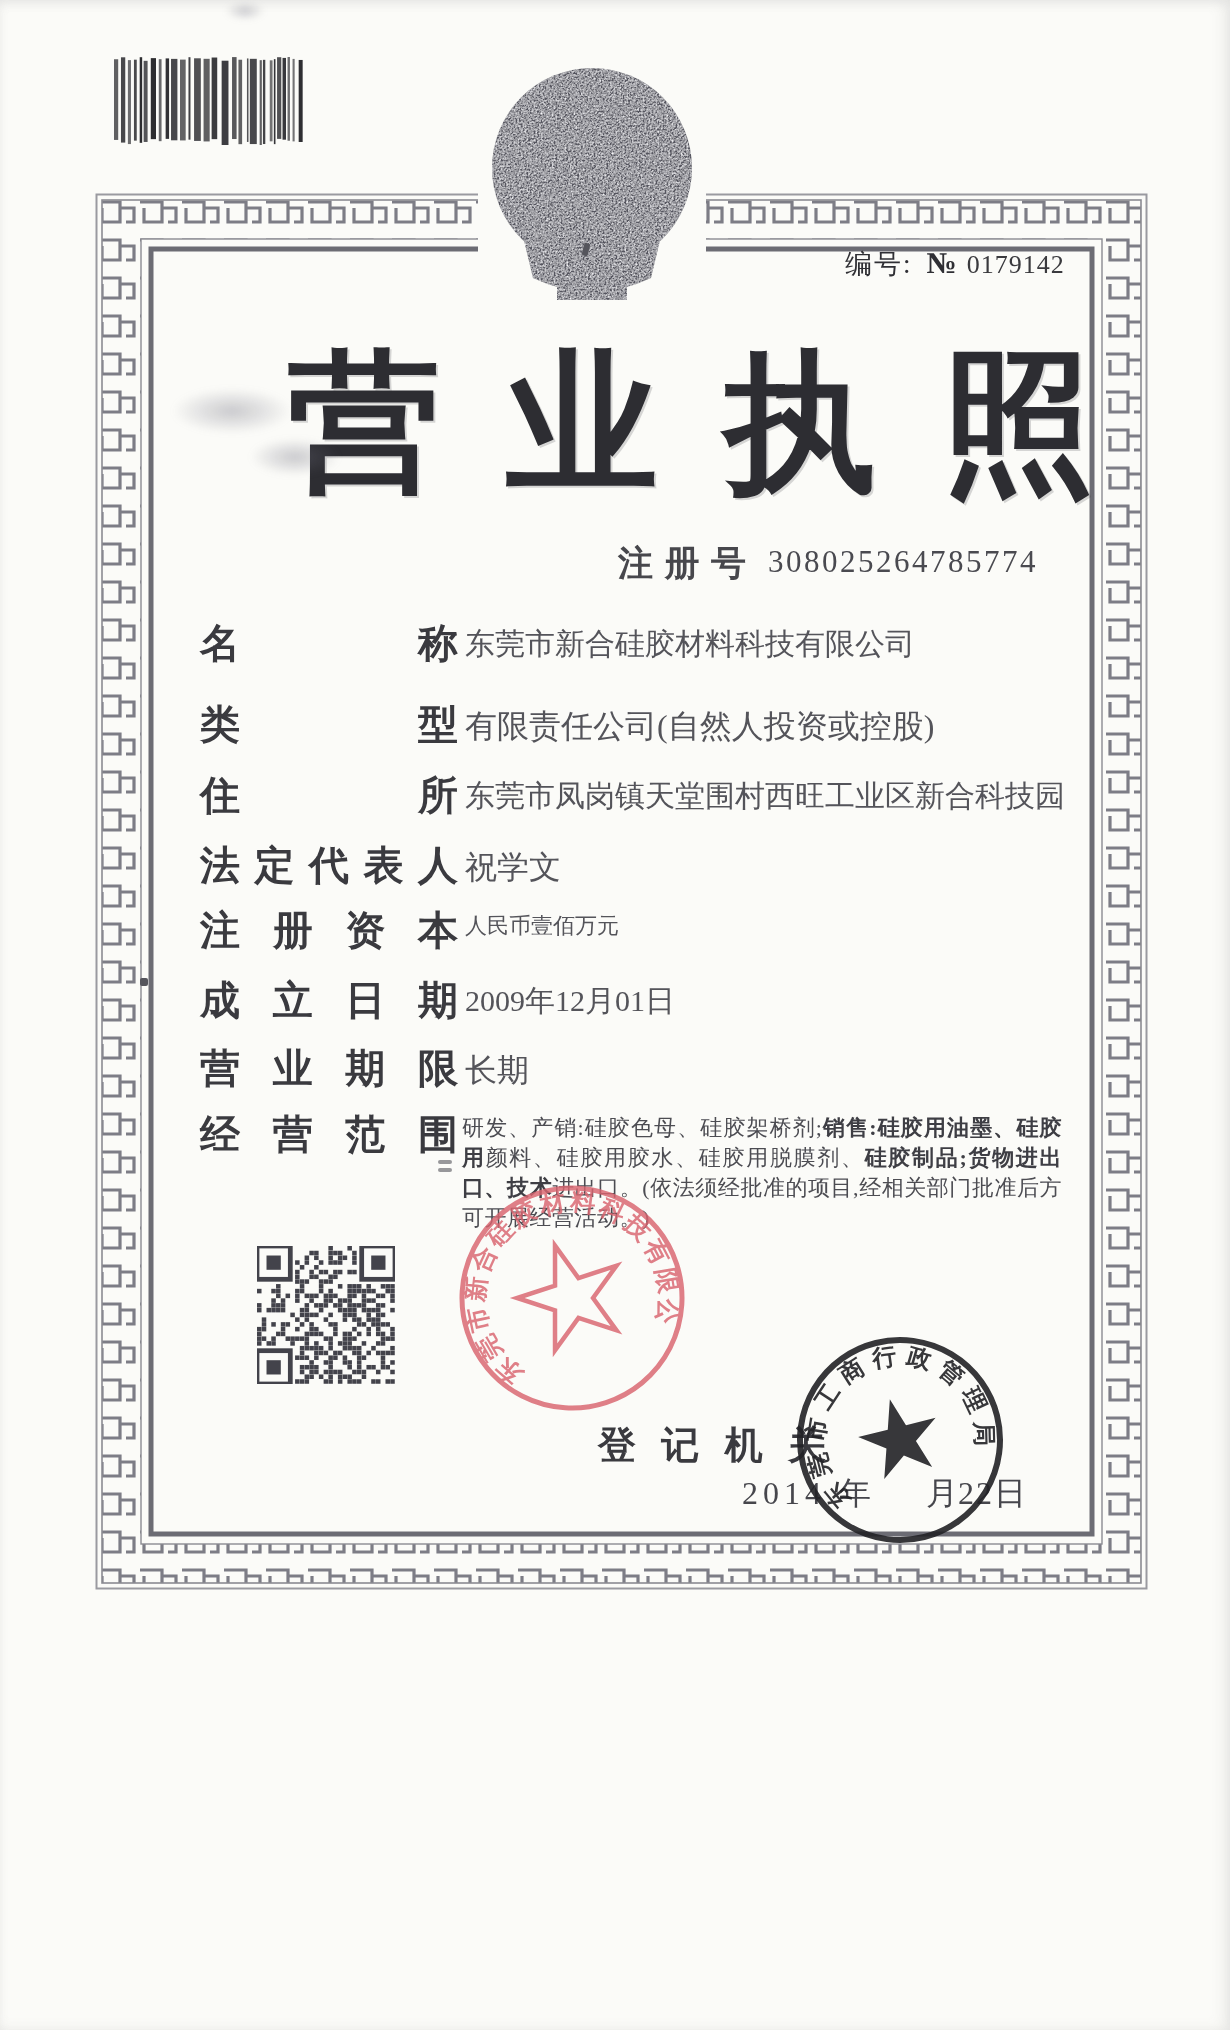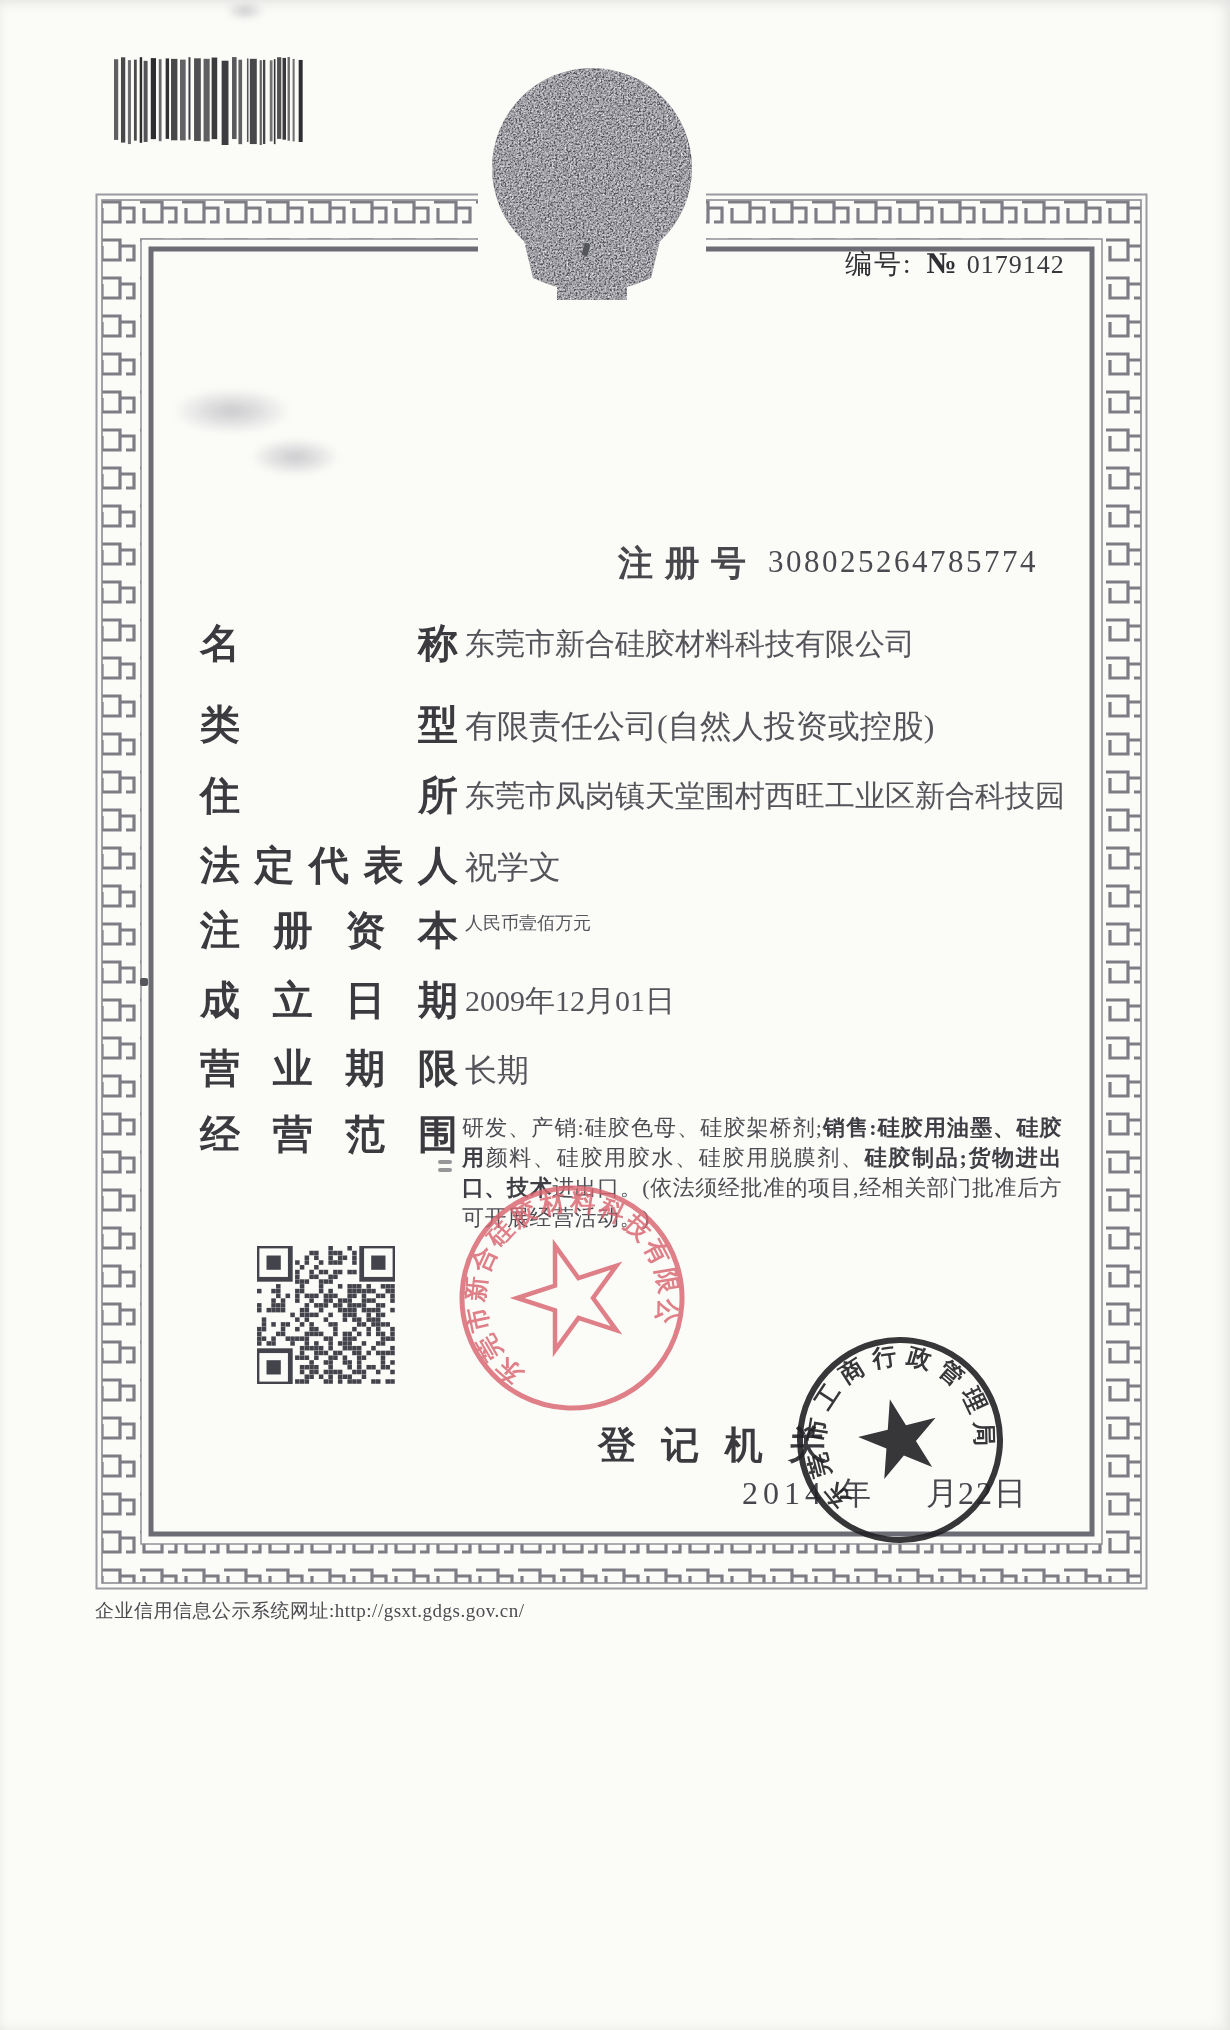--- a/index.html
+++ b/index.html
@@ -22,21 +22,21 @@
          font-size:152px;letter-spacing:66px;color:#2d2d32;white-space:nowrap;
          text-shadow:2px 2px 0 rgba(45,45,50,.18);}
   
   .regline{top:540px;left:0;width:100%;}
   .reg-label{position:absolute;left:618px;top:0;width:128px;font-size:35px;color:#47474c;font-weight:600;}
   .reg-num{position:absolute;left:768px;top:4px;font-size:31px;letter-spacing:2.5px;color:#4a4a50;}
   
   .field-row{left:200px;width:940px;}
   .field-label{position:absolute;left:0;top:0;width:258px;font-size:40px;font-weight:600;color:#3a3a3f;}
   .field-value{position:absolute;left:265px;top:8px;color:#54545a;}
-  .v30{font-size:30px;} .v28{font-size:32px;} .v26{font-size:18px;}
+  .v30{font-size:30px;} .v28{font-size:32px;} .v26{font-size:22px;}
   .scope-value{position:absolute;left:262px;top:6px;width:600px;font-size:22px;line-height:30px;
                color:#4c4c52;letter-spacing:.5px;text-align:justify;}
   .scope-value .b{font-weight:bold;color:#3e3e44;}
   .jspread{display:flex;justify-content:space-between;}
   
   .qr{left:257px;top:1246px;width:138px;height:138px;}
   
   .seal-red{left:452px;top:1178px;transform:rotate(-18deg);opacity:.82;}
   .seal-black{left:790px;top:1330px;transform:rotate(-14deg);opacity:.9;}
   
@@ -123,20 +123,21 @@
         <path d="M37 170 Q107 230 177 170 L166 216 Q107 244 48 216 Z" fill="#54545e"></path>
         <rect x="72" y="222" width="70" height="16" fill="#54545e"></rect>
       </g>
     </svg>
   </div>
 
   <div class="abs serial">
     <span>编号:</span><span class="sym">№</span><span class="num">0179142</span>
   </div>
 
+  <h1 class="abs title">营业执照</h1>
 
   <div class="abs regline">
     <span class="reg-label jspread">
         <span>注</span>
         <span>册</span>
         <span>号</span>
       </span>
     <span class="reg-num">308025264785774</span>
   </div>
 
@@ -552,21 +553,20 @@
     <defs>
       <path id="blkArc" d="M56.3,163.7 A76,76 0 1 1 163.7,163.7" fill="none"></path>
     </defs>
     <circle cx="110" cy="110" r="100" fill="none" stroke="#222226" stroke-width="6"></circle>
     <polygon points="110,68 119.4,97.1 149.9,97 125.2,114.9 134.7,144 110,126 85.3,144 94.8,114.9 70.1,97 100.6,97.1" fill="#222226"></polygon>
     <text font-size="24" fill="#222226" letter-spacing="8" font-weight="bold" font-family="Liberation Sans, sans-serif">
       <textPath href="#blkArc" startOffset="3%">东莞市工商行政管理局</textPath>
     </text>
   </svg>
 
-  <span class="abs footer-left">企业信用信息公示系统网址:http://gsxt.gdgs.gov.cn/</span>
 
   <div class="abs smudge" style="left:172px;top:388px;width:120px;height:46px;"></div>
   <div class="abs smudge" style="left:250px;top:438px;width:90px;height:38px;"></div>
   <div class="abs smudge" style="left:225px;top:2px;width:40px;height:18px;"></div>
   <div class="abs dot" style="left:583px;top:243px;width:6px;height:13px;transform:rotate(14deg);"></div>
   <div class="abs dot" style="left:140px;top:978px;width:8px;height:8px;"></div>
   <div class="abs dot" style="left:438px;top:1160px;width:14px;height:4px;opacity:.6;"></div>
   <div class="abs dot" style="left:438px;top:1168px;width:14px;height:4px;opacity:.6;"></div>
 </div>
 

